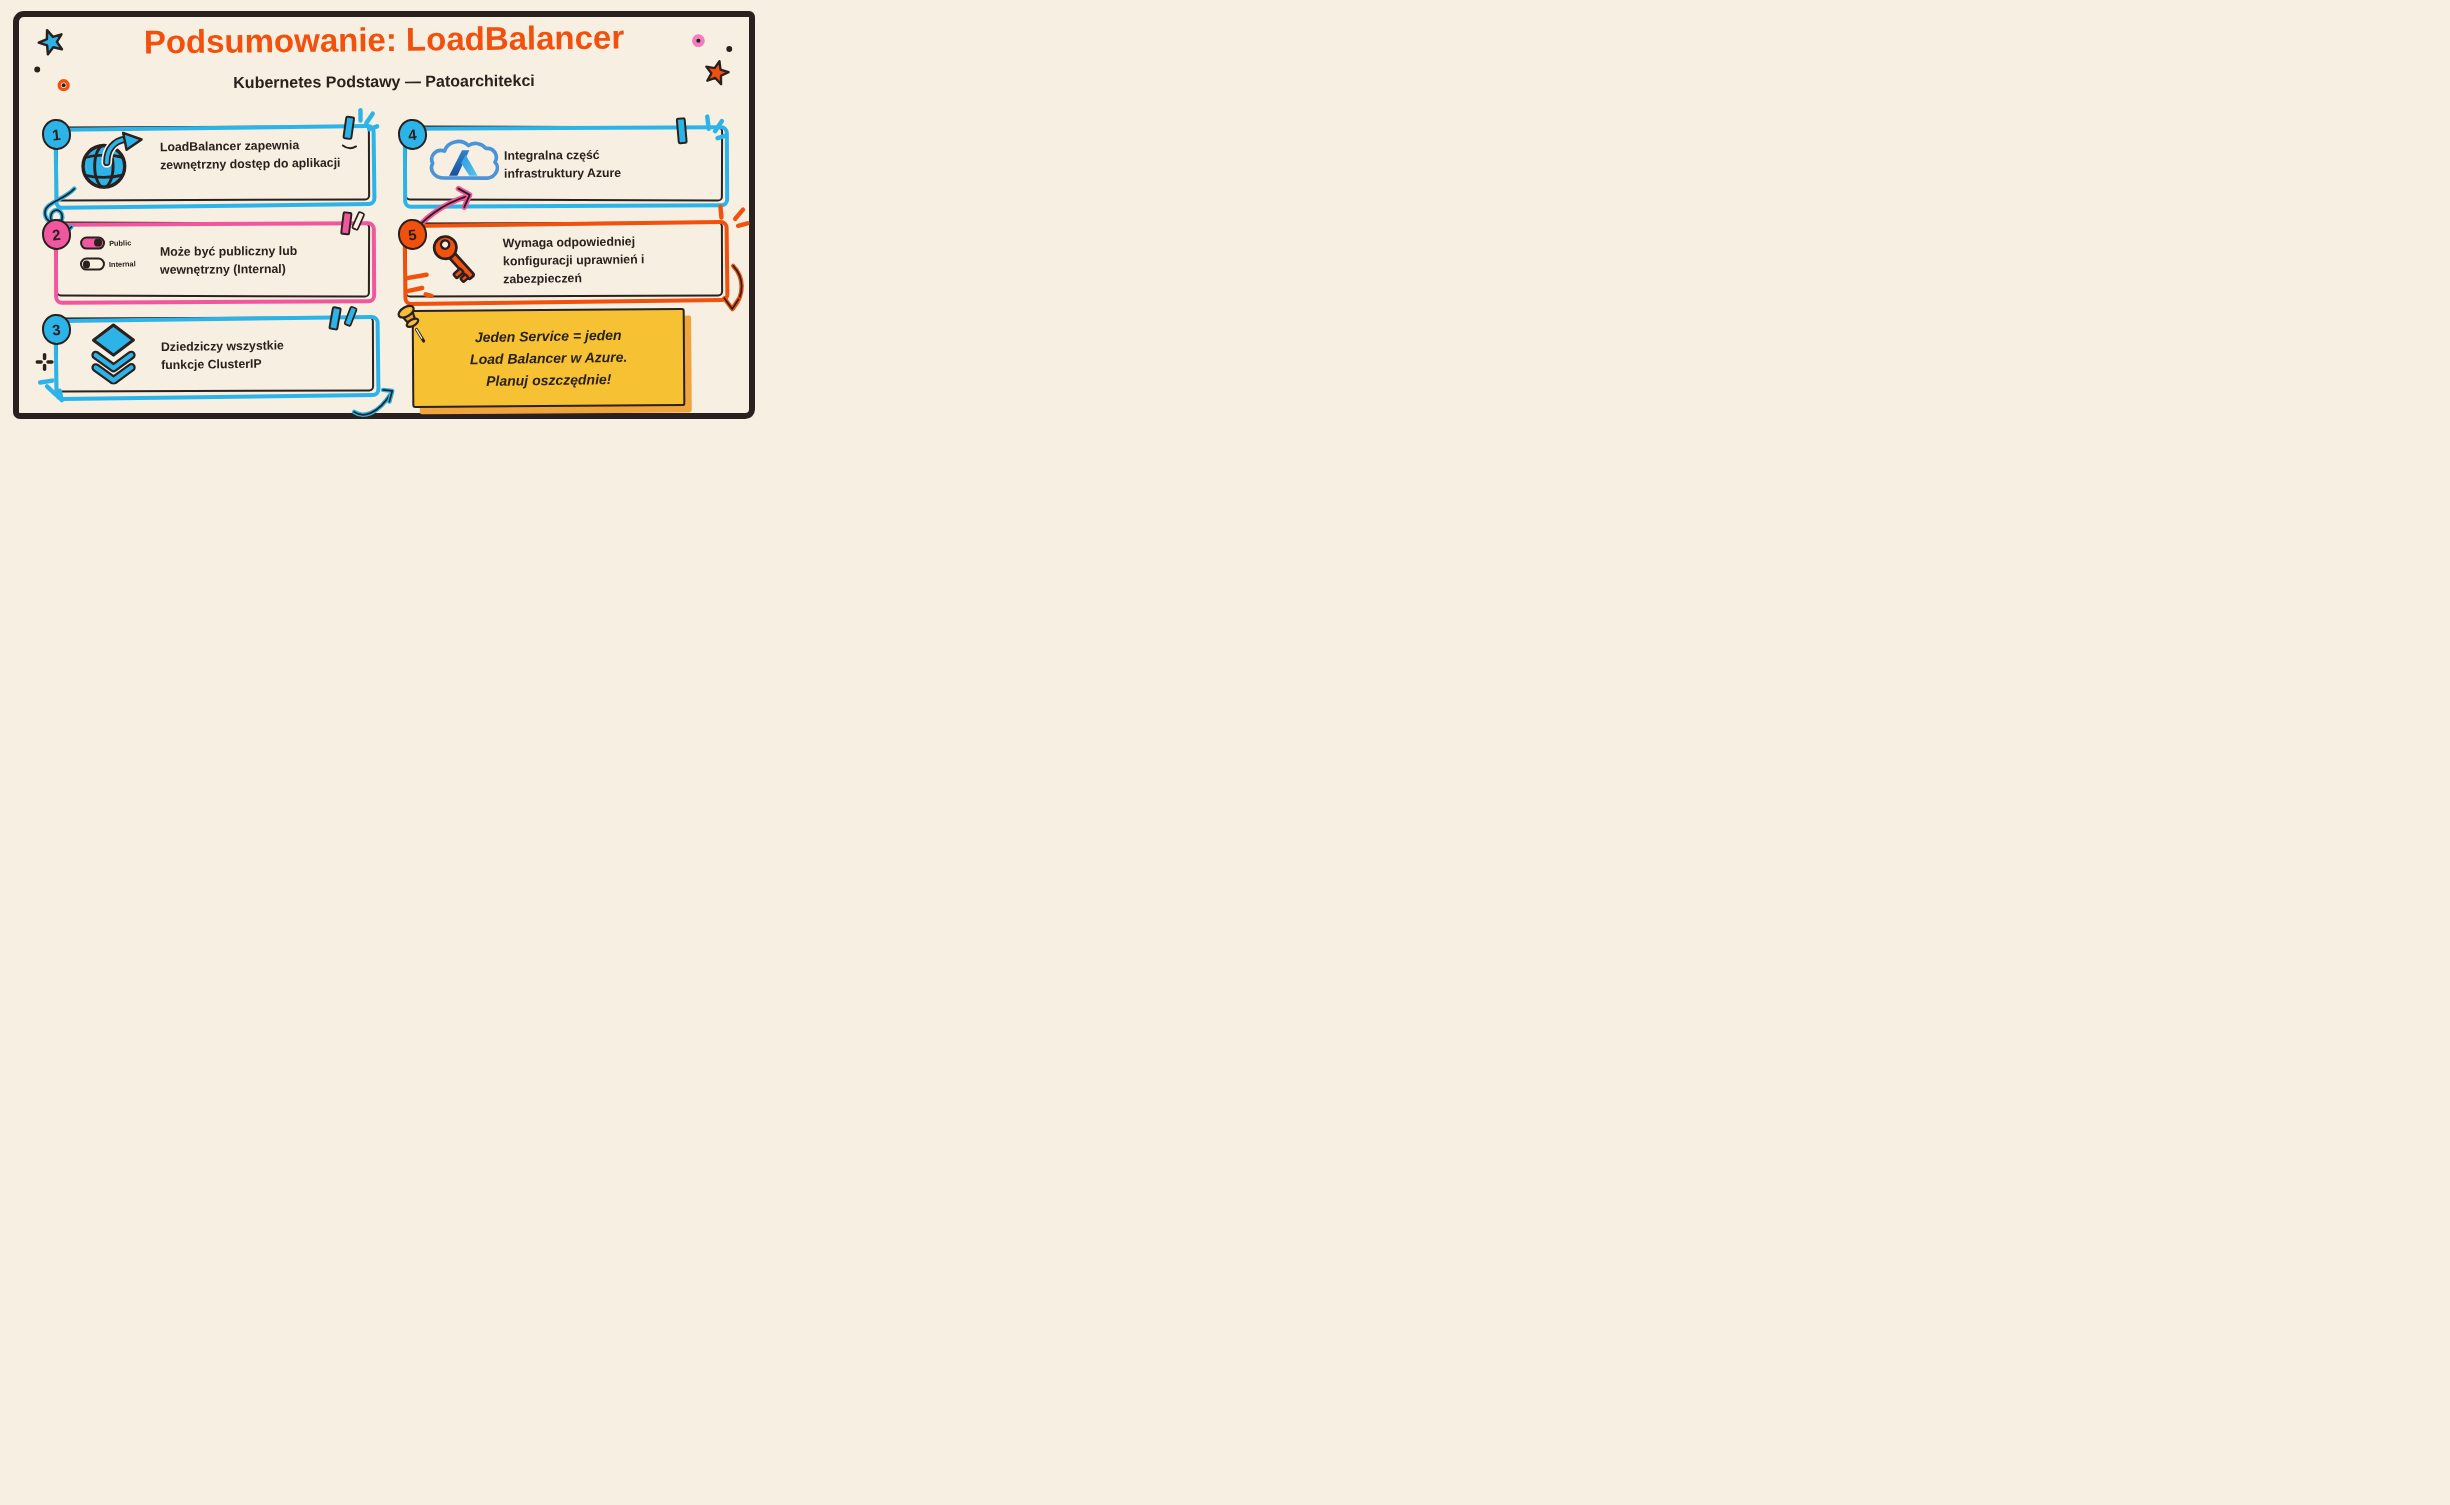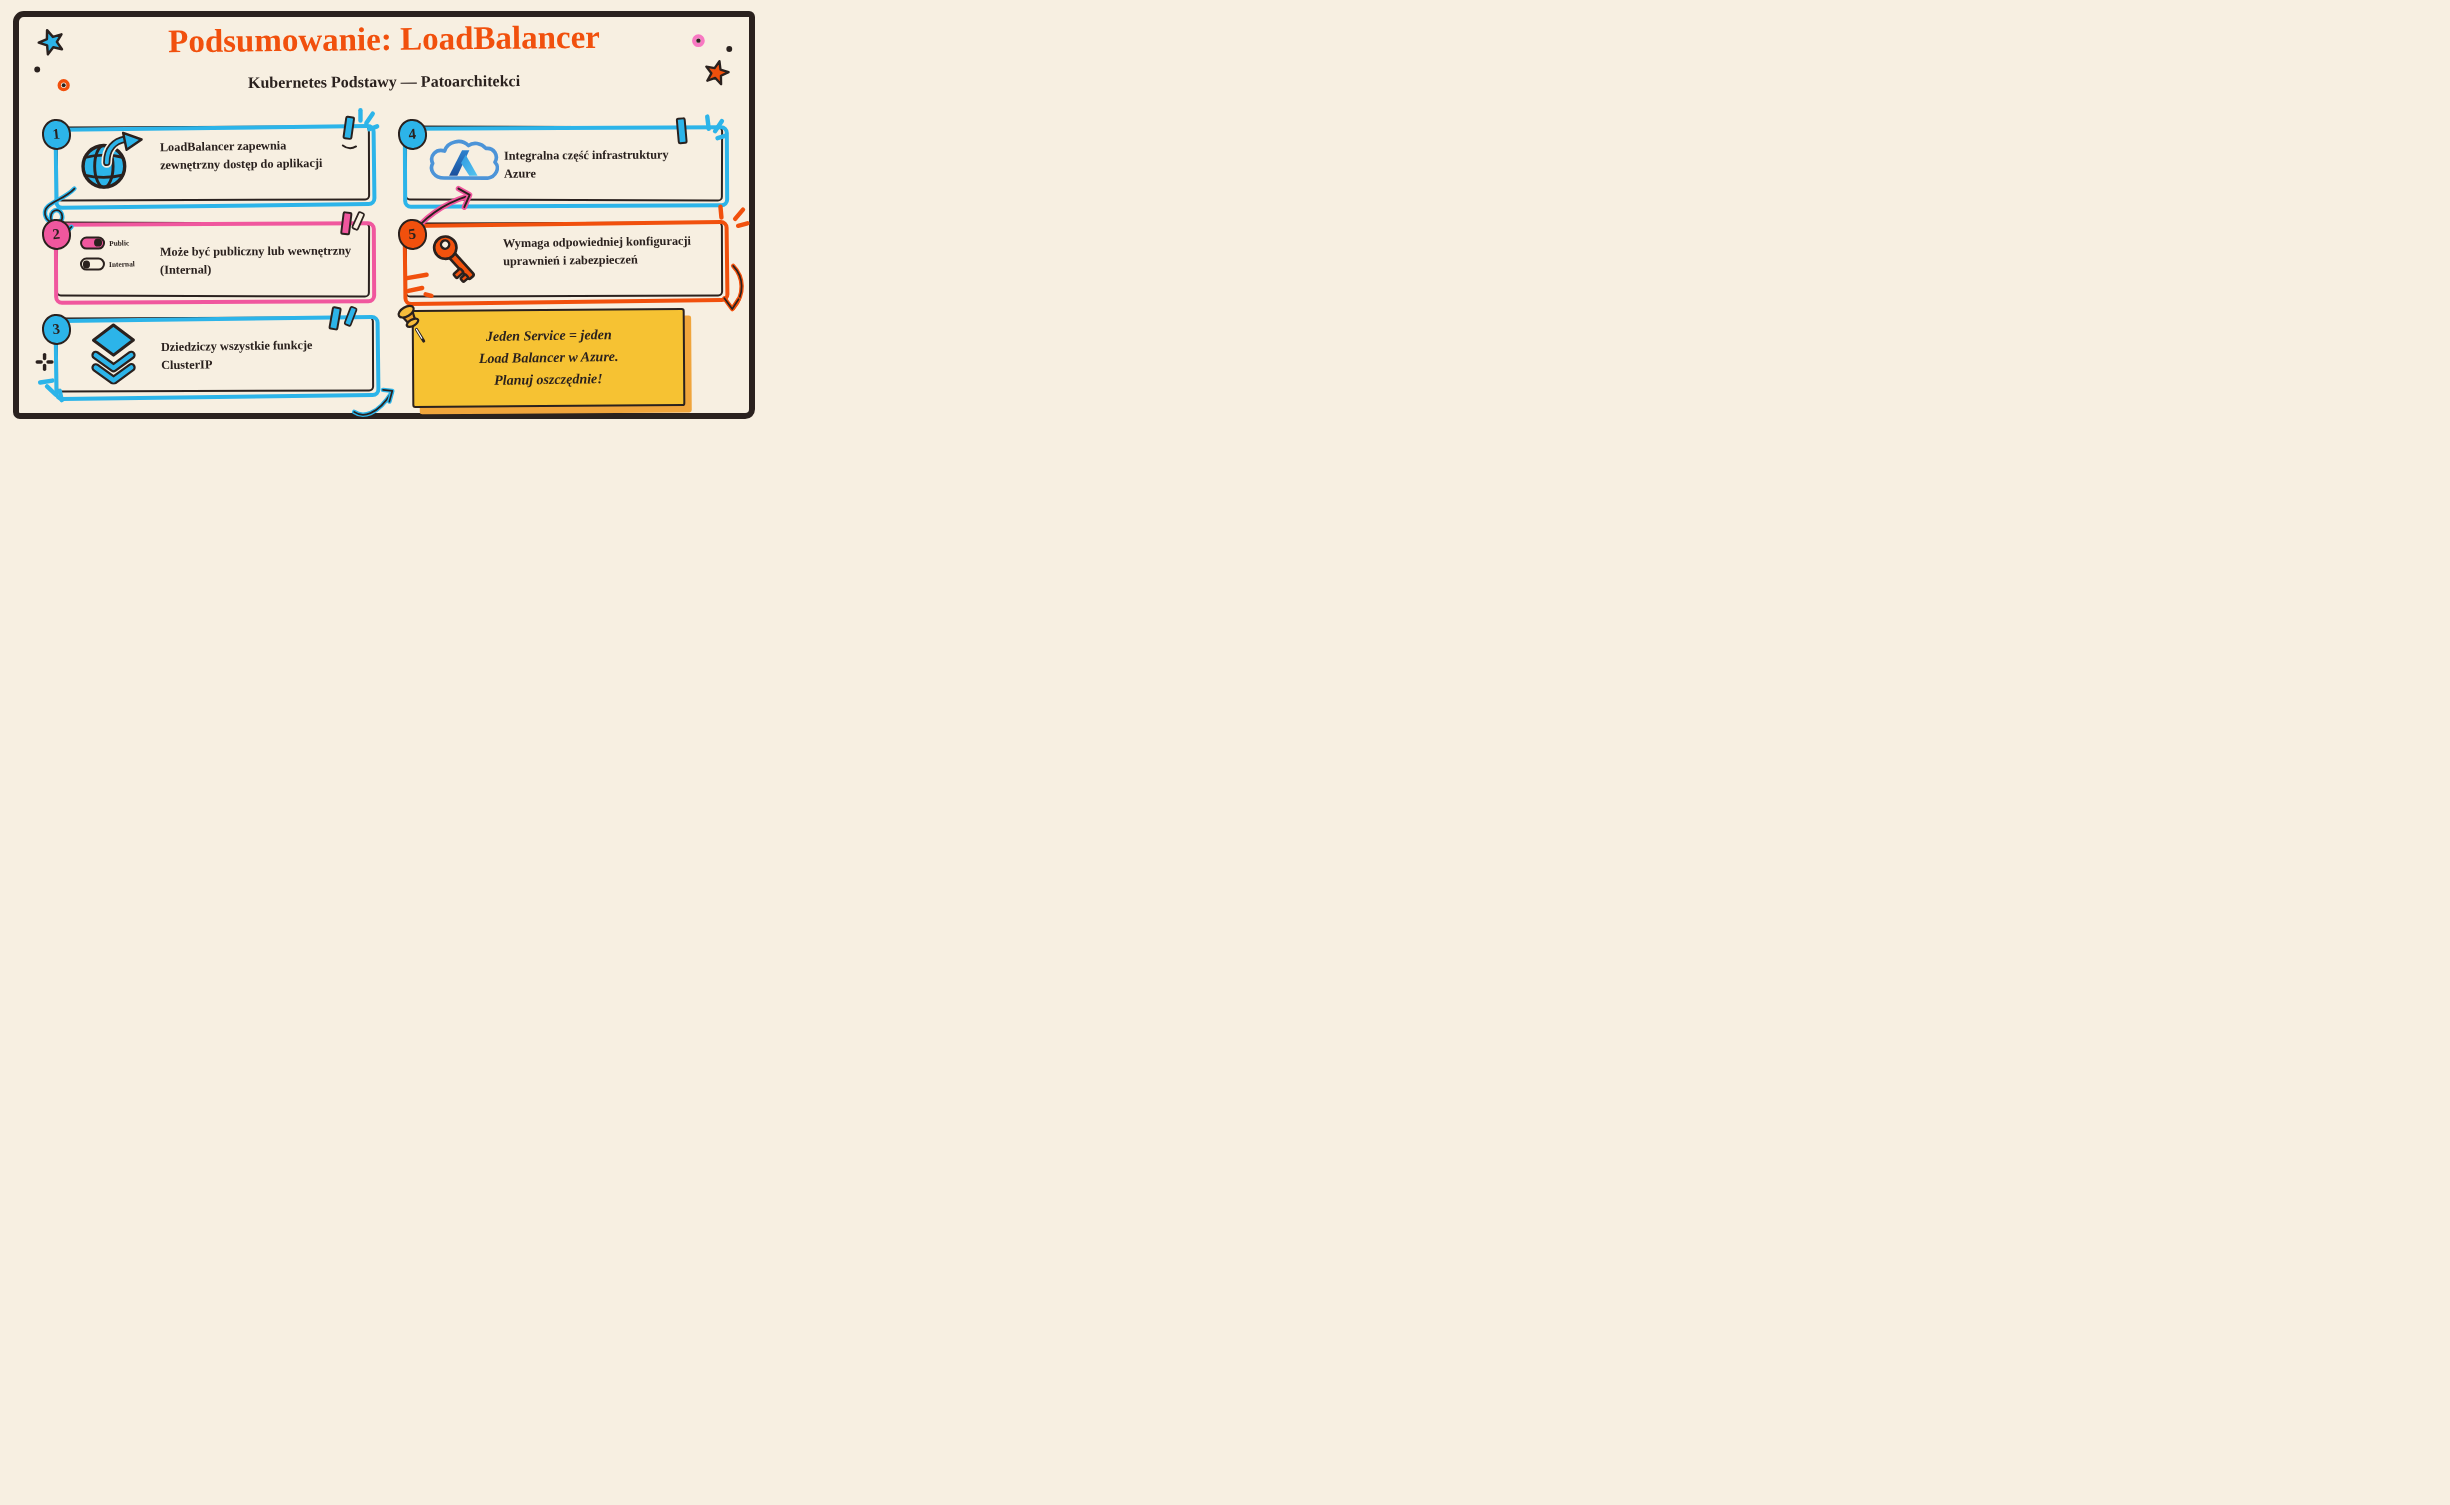--- a/index.html
+++ b/index.html
@@ -9,21 +9,21 @@
     --pink:#F0579E;
     --orange:#F1500D;
     --yellow:#F6C233;
     --yellow-shadow:#F0A53C;
     --azure:#4C94D8;
   }
   html,body{margin:0;padding:0;background:var(--cream);}
   #stage{
     position:relative;width:768px;height:429px;overflow:hidden;
     background:var(--cream);
-    font-family:Liberation Serif, serif;color:var(--ink);
+    font-family:Liberation Sans, sans-serif;color:var(--ink);
   }
   .frame{
     position:absolute;left:12.7px;top:10.8px;right:12.7px;bottom:9.8px;
     border:6.4px solid var(--ink);
     border-radius:10.8px 5.9px 9.8px 6.9px;
     pointer-events:none;
   }
   .page-title{
     position:absolute;left:0;right:0;top:20.6px;text-align:center;
     font-size:33px;font-weight:bold;color:var(--orange);

